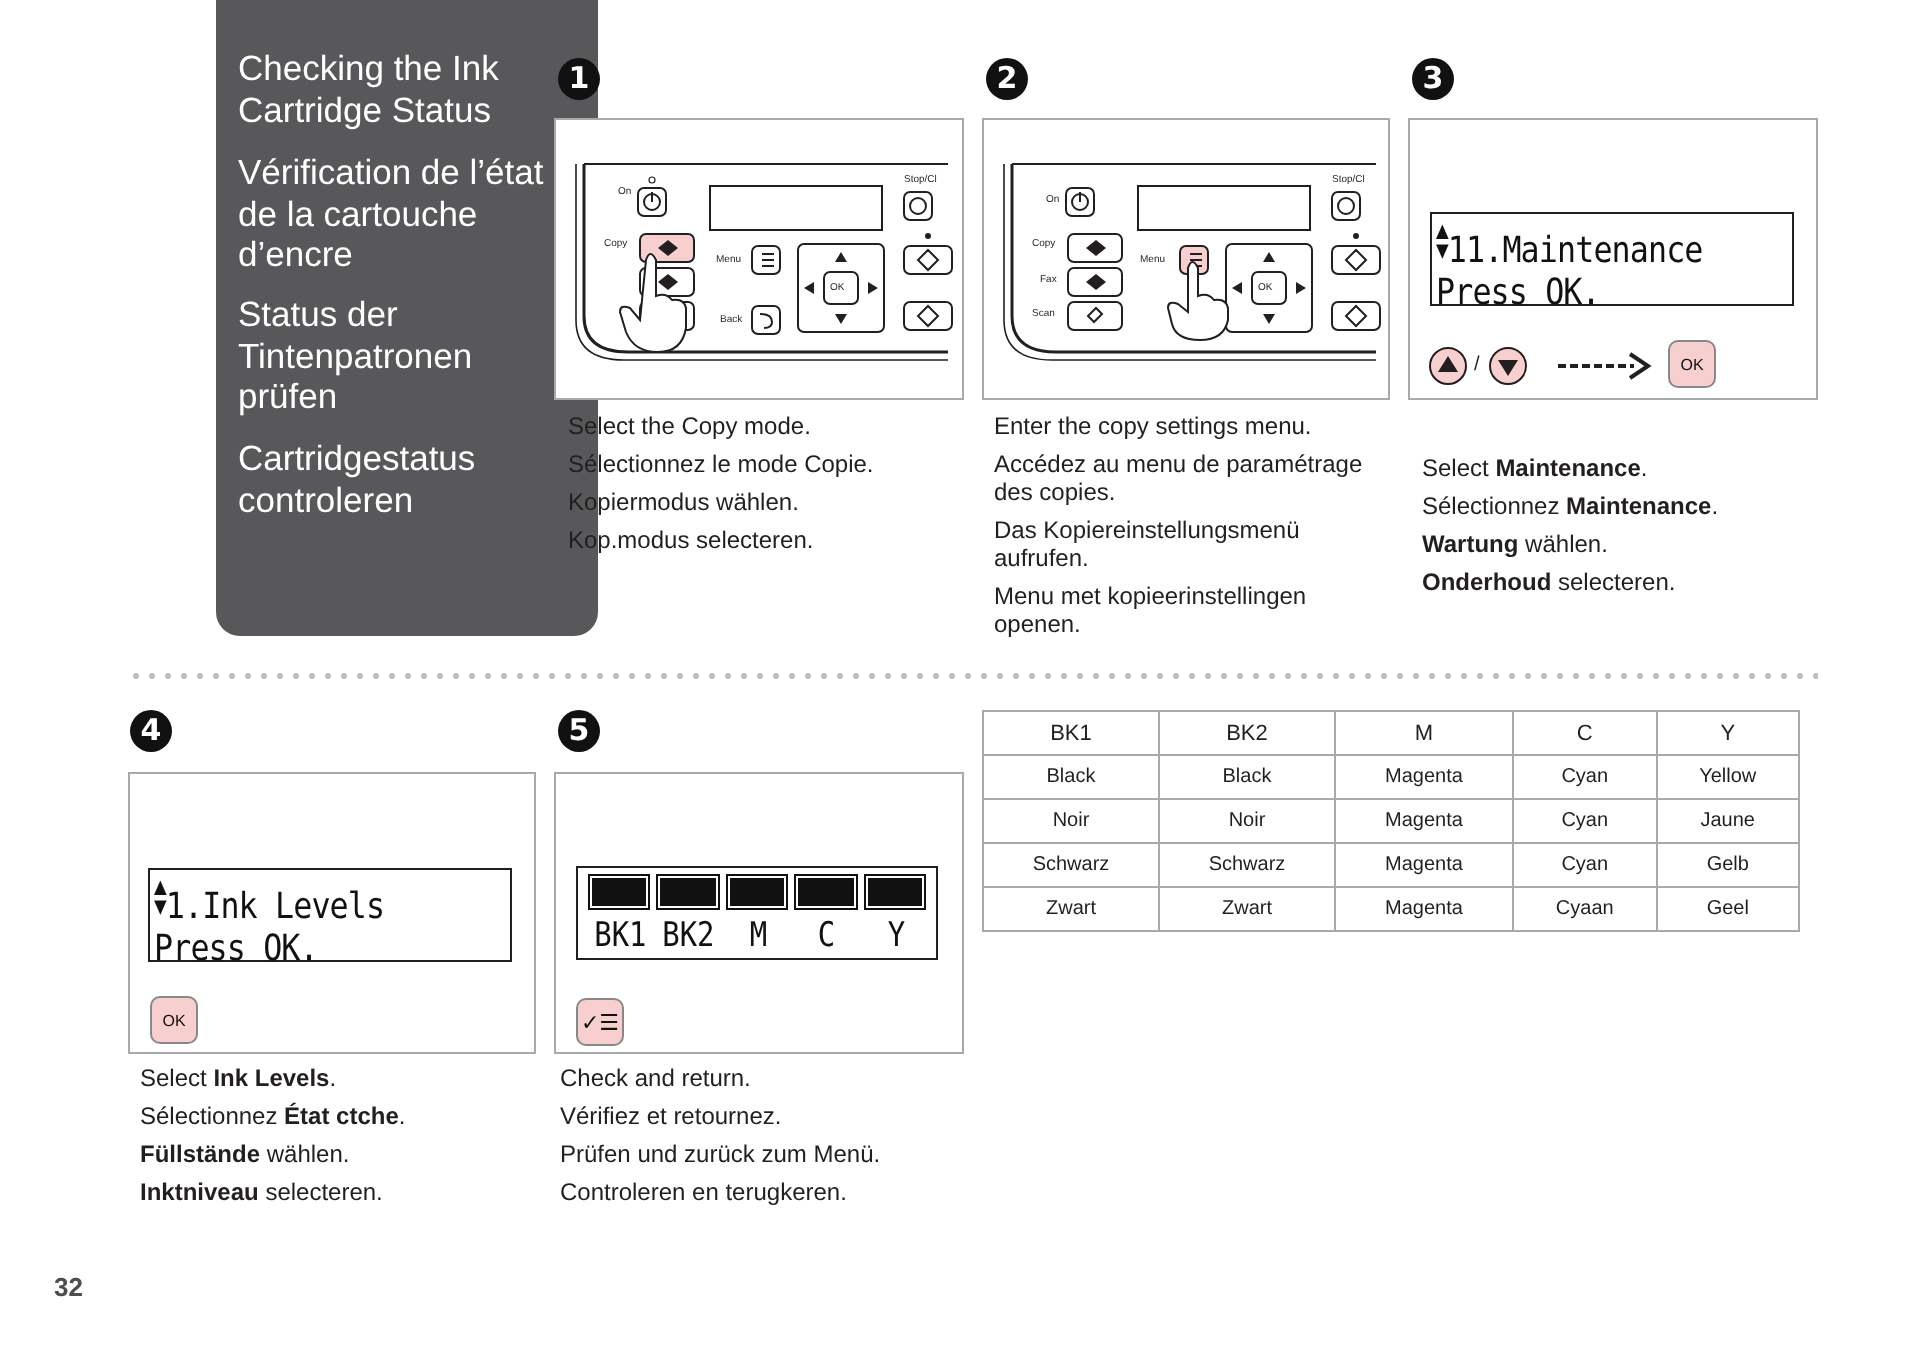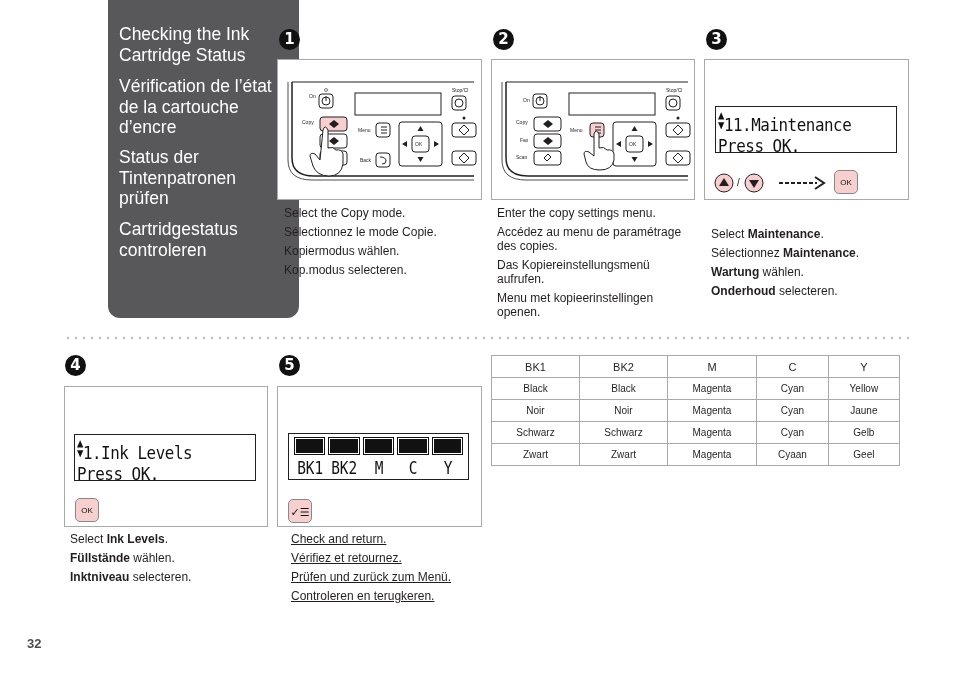--- a/index.html
+++ b/index.html
@@ -207,20 +207,21 @@
 <div class="abs badge" style="left:65px; top:355px;">4</div>
 <div class="abs frame" style="left:64px; top:386px; width:204px; height:141px;">
   <div class="abs lcd" style="left:9px; top:47px; width:182px; height:47px; padding:3px 2px;">
     <div class="lcd-line"><span class="updown">▲<br>▼</span><span>1.Ink Levels</span></div>
     <div class="lcd-line">Press OK.</div>
   </div>
   <div class="abs okbtn" style="left:10px; top:111px;">OK</div>
 </div>
 <div class="abs step-text" style="left:70px; top:532px; width:200px;">
   <p><span>Select </span><b>Ink Levels</b><span>.</span></p>
+  <p><span>Sélectionnez </span><b>État ctche</b><span>.</span></p>
   <p><span></span><b>Füllstände</b><span> wählen.</span></p>
   <p><span></span><b>Inktniveau</b><span> selecteren.</span></p>
 </div>
 
 <div class="abs badge" style="left:279px; top:355px;">5</div>
 <div class="abs frame" style="left:277px; top:386px; width:205px; height:141px;">
   <div class="abs lcd" style="left:10px; top:46px; width:181px; height:47px;">
     <div id="ink-bars" class="abs" style="left:4px; top:3px; width:172px; height:20px;">
         <div style="position: absolute; left: 1px; top: 0px; width: 31.4px; height: 18px; border: 1px solid rgb(17, 17, 17); box-sizing: border-box; background: rgb(255, 255, 255);">
           <div style="position: absolute; left: 1px; bottom: 1px; width: calc(100% - 2px); height: 14px; background: rgb(17, 17, 17);"></div>
@@ -241,21 +242,21 @@
     <div id="ink-labels" class="abs" style="left:4px; top:24px; width:172px; height:20px;">
         <div style="position: absolute; left: 0px; top: 0px; width: 34.4px; text-align: center; font-family: &quot;DejaVu Sans Mono&quot;, monospace; font-size: 17px; line-height: 20px; transform: scaleX(0.85);">BK1</div>
         <div style="position: absolute; left: 34.4px; top: 0px; width: 34.4px; text-align: center; font-family: &quot;DejaVu Sans Mono&quot;, monospace; font-size: 17px; line-height: 20px; transform: scaleX(0.85);">BK2</div>
         <div style="position: absolute; left: 68.8px; top: 0px; width: 34.4px; text-align: center; font-family: &quot;DejaVu Sans Mono&quot;, monospace; font-size: 17px; line-height: 20px; transform: scaleX(0.85);">M</div>
         <div style="position: absolute; left: 103.2px; top: 0px; width: 34.4px; text-align: center; font-family: &quot;DejaVu Sans Mono&quot;, monospace; font-size: 17px; line-height: 20px; transform: scaleX(0.85);">C</div>
         <div style="position: absolute; left: 137.6px; top: 0px; width: 34.4px; text-align: center; font-family: &quot;DejaVu Sans Mono&quot;, monospace; font-size: 17px; line-height: 20px; transform: scaleX(0.85);">Y</div>
       </div>
   </div>
   <div class="abs okbtn" style="left:10px; top:112px; font-size:11px;">✓☰</div>
 </div>
-<div class="abs step-text" style="left:291px; top:532px; width:200px;text-decoration:underline;">
+<div class="abs step-text" style="left:280px; top:532px; width:200px;">
   <p>Check and return.</p>
   <p>Vérifiez et retournez.</p>
   <p>Prüfen und zurück zum Menü.</p>
   <p>Controleren en terugkeren.</p>
 </div>
 
 <table class="abs ink" style="left:491px; top:355px; width:409px;">
   <thead>
     <tr>
       <th>BK1</th>

